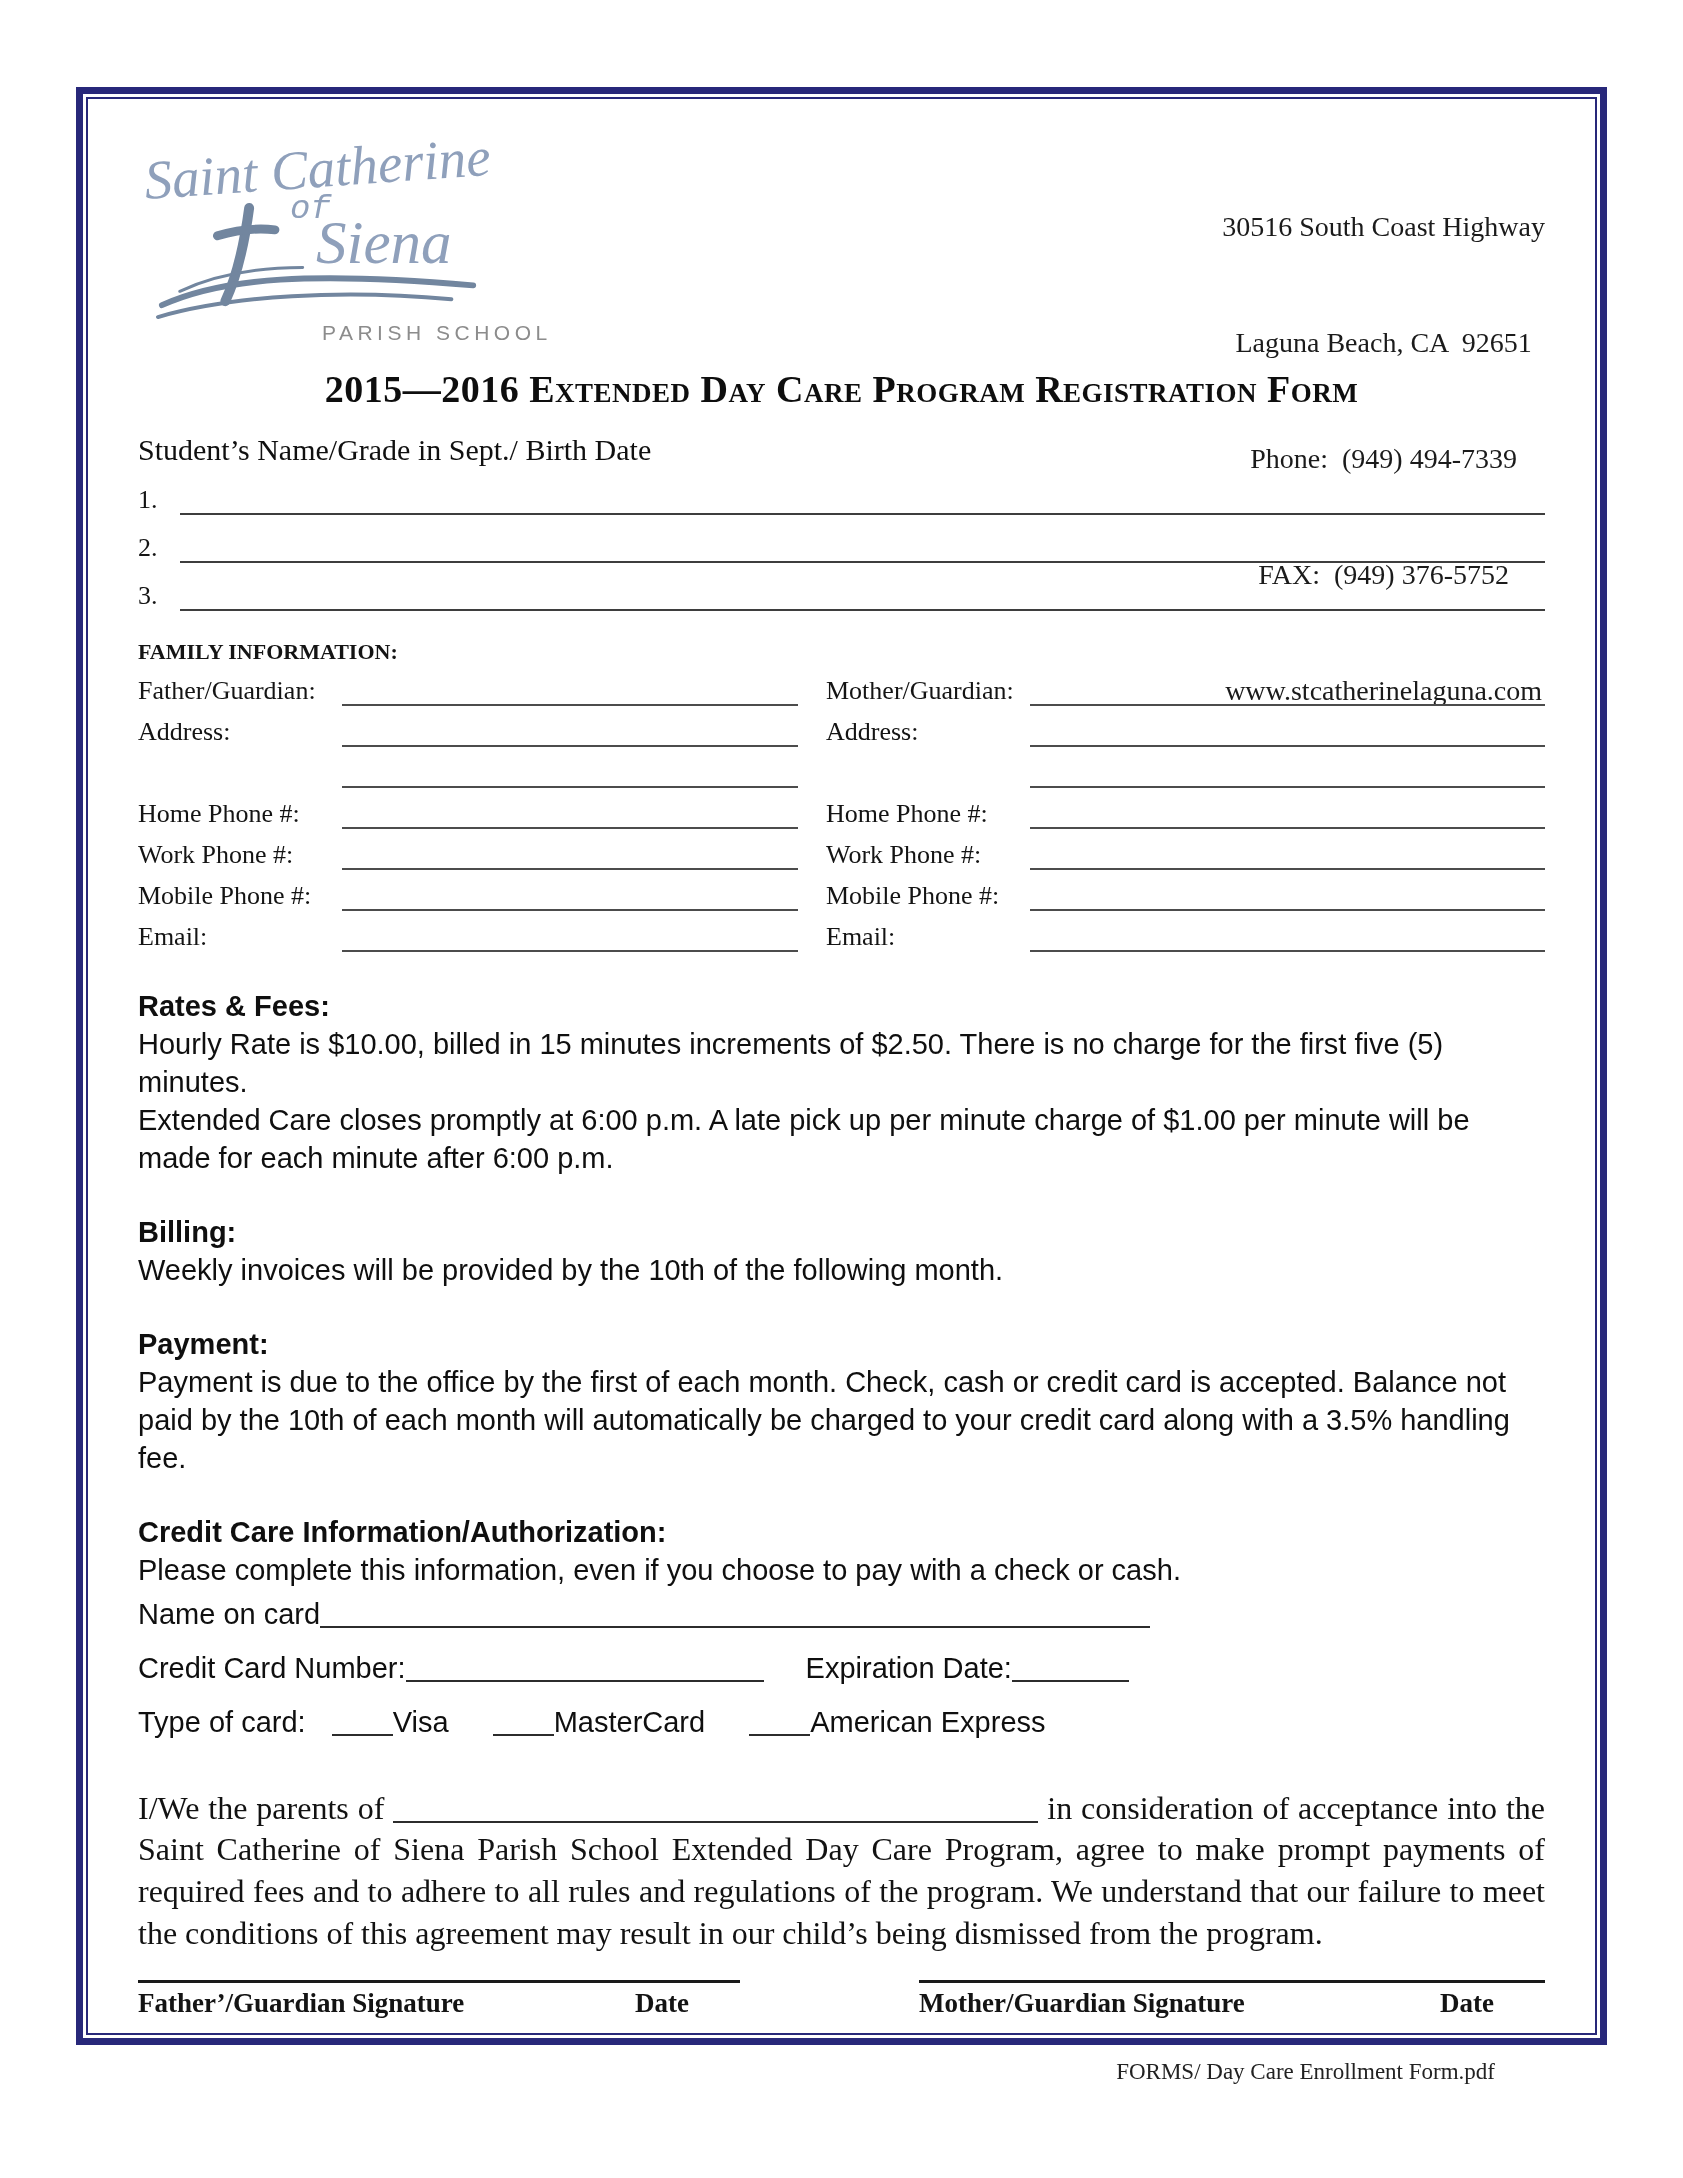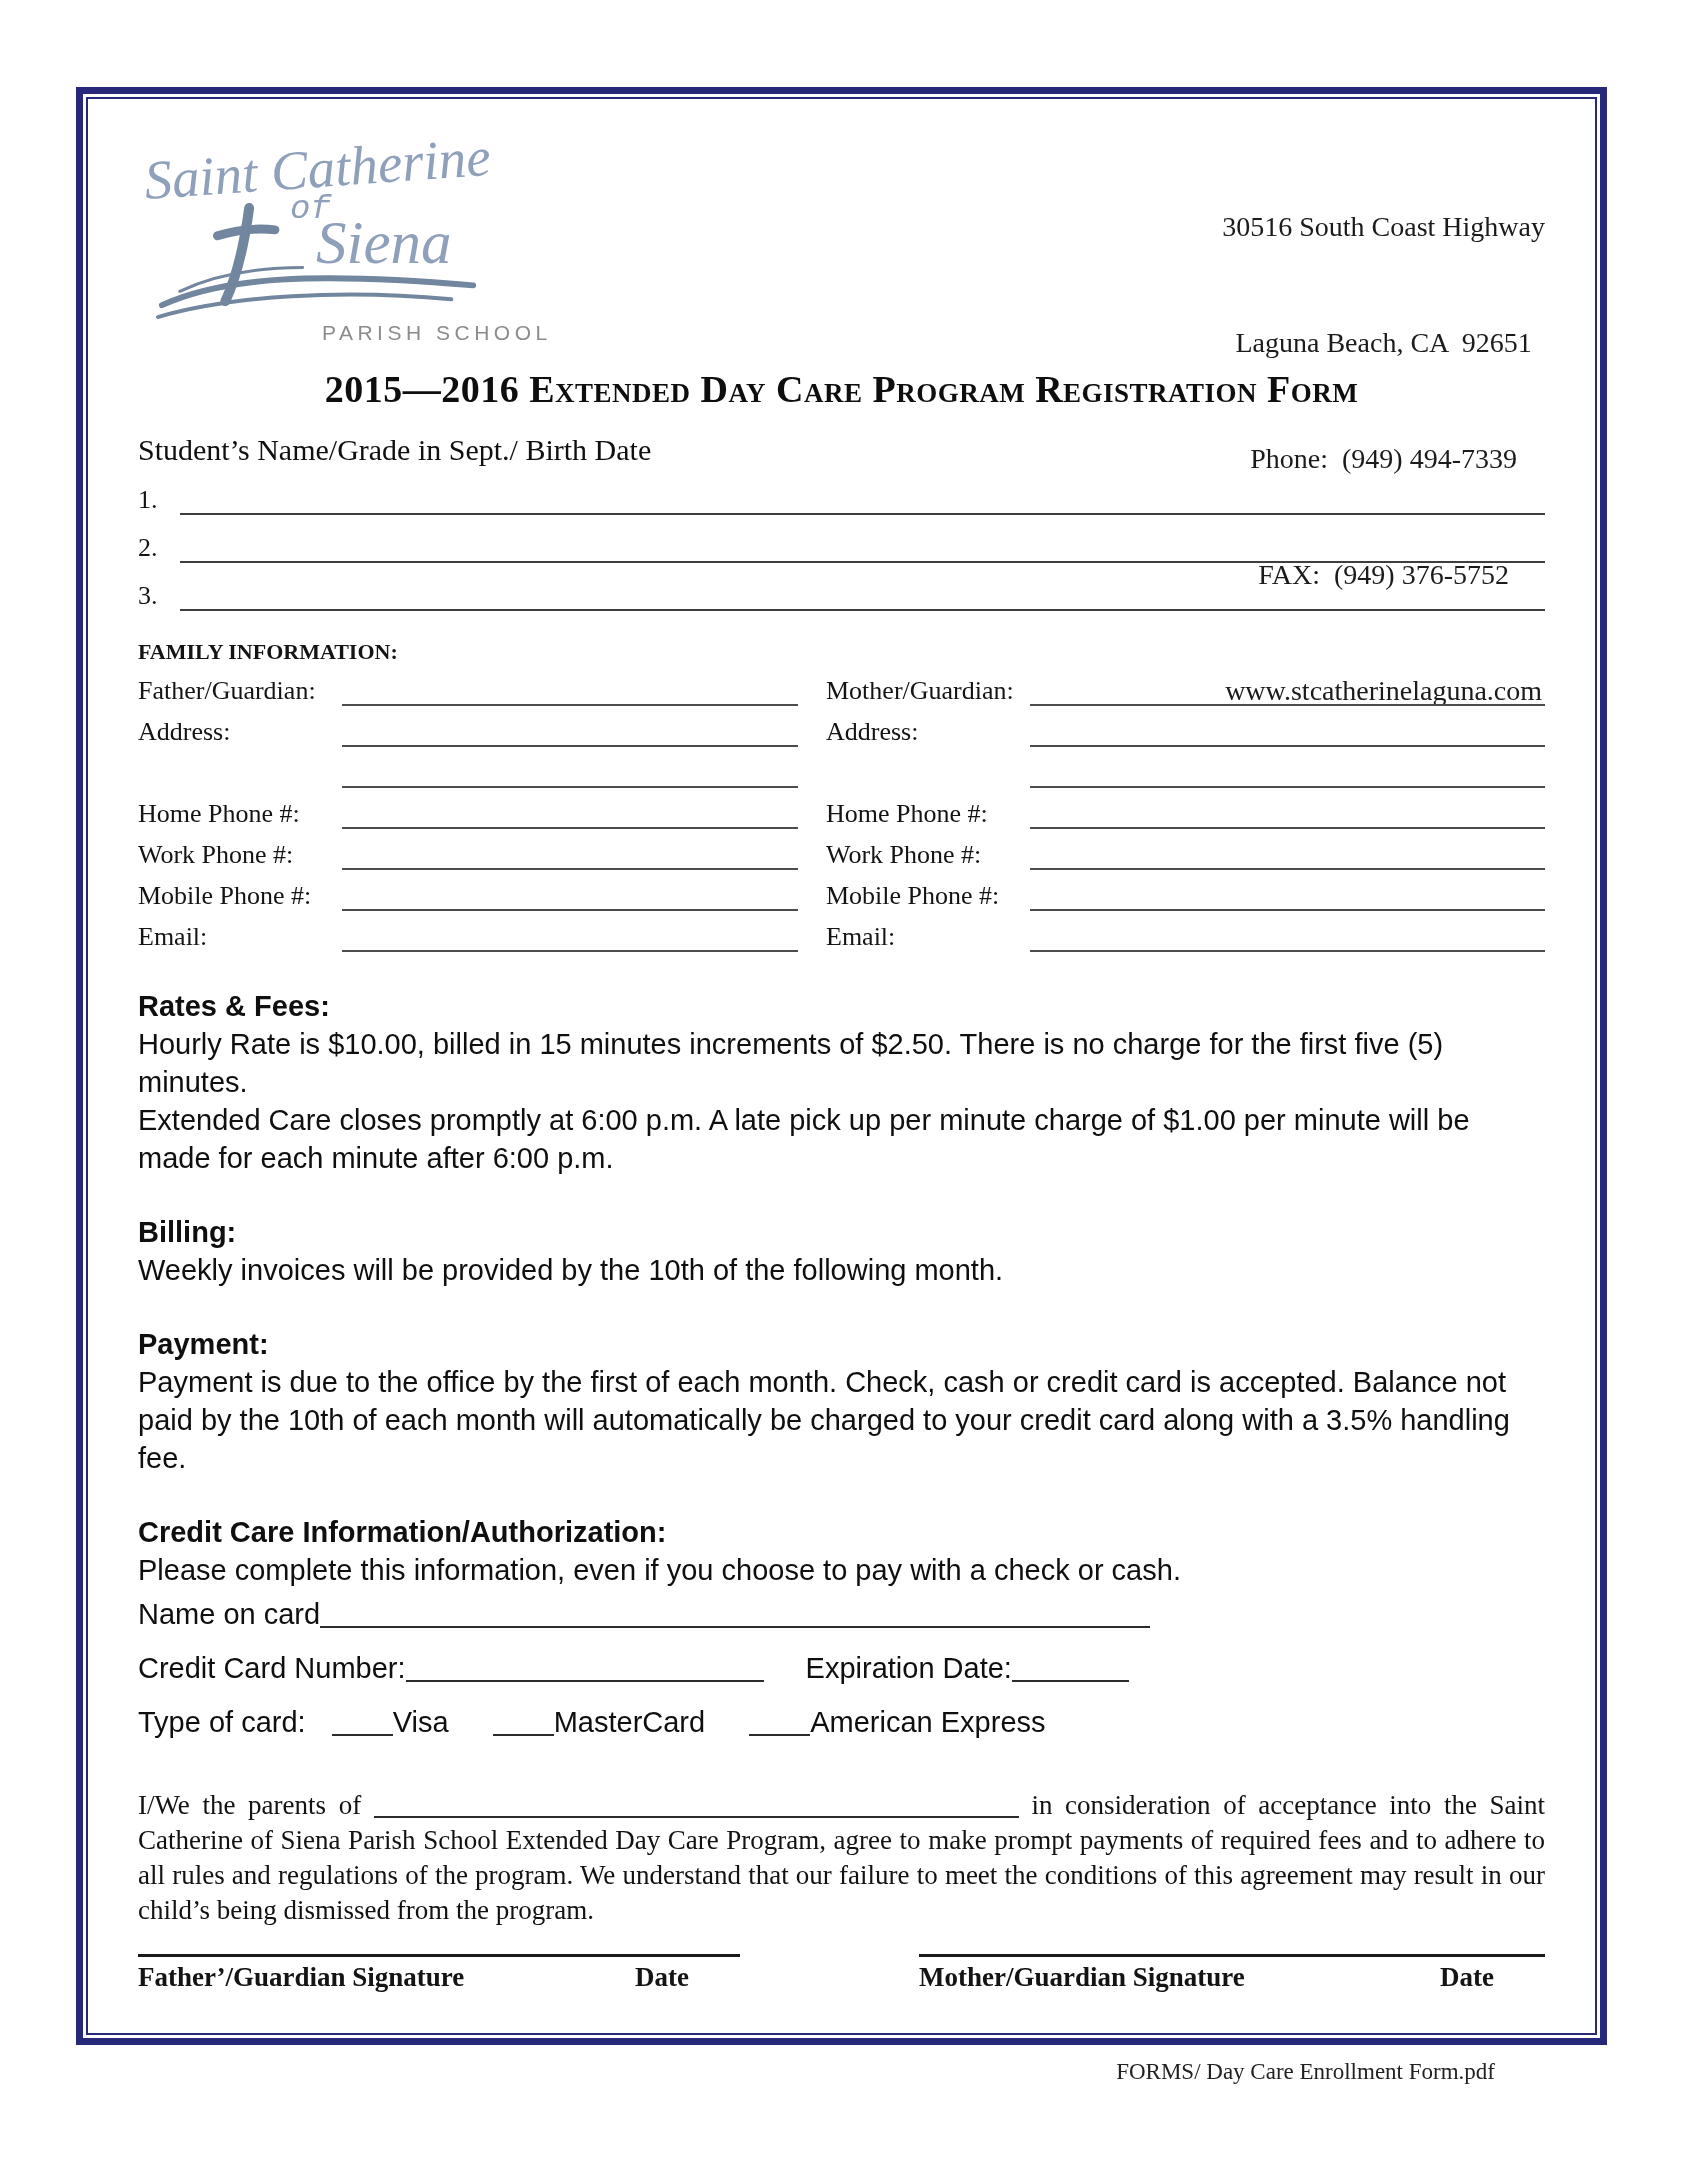--- a/index.html
+++ b/index.html
@@ -54,21 +54,21 @@
   .mt-para { margin-top:37px; }
 
   .uline { display:inline-block; height:2px; background:#2c2c2c; vertical-align:-4px; }
   .inline-row { margin-top:16px; white-space:nowrap; }
   .inline-row.first { margin-top:6px; }
   .gap-l { margin-left:18px; }
   .gap-g { margin-left:36px; }
   .gap-m { margin-left:34px; }
 
   
-  .agreement { margin-top:46px; font-family:"Liberation Serif",serif; font-size:27px; line-height:1.3; text-align:justify; color:#121212; }
+  .agreement { margin-top:46px; font-family:"Liberation Serif",serif; font-size:32px; line-height:1.3; text-align:justify; color:#121212; }
 
   
   .sig-row { display:flex; justify-content:space-between; margin-top:26px;gap:16px; }
   .sig-col-l { flex:0 0 602px; }
   .sig-col-r { flex:0 0 626px; }
   .sig-line { border-bottom:3px solid #1a1a1a; height:0; }
   .sig-labels { display:flex; justify-content:space-between; padding-right:51px; margin-top:5px; font-size:27px; font-weight:bold; }
 
   
   .footer { position:absolute; top:2059px; right:188px; font-size:23px; color:#222; }

